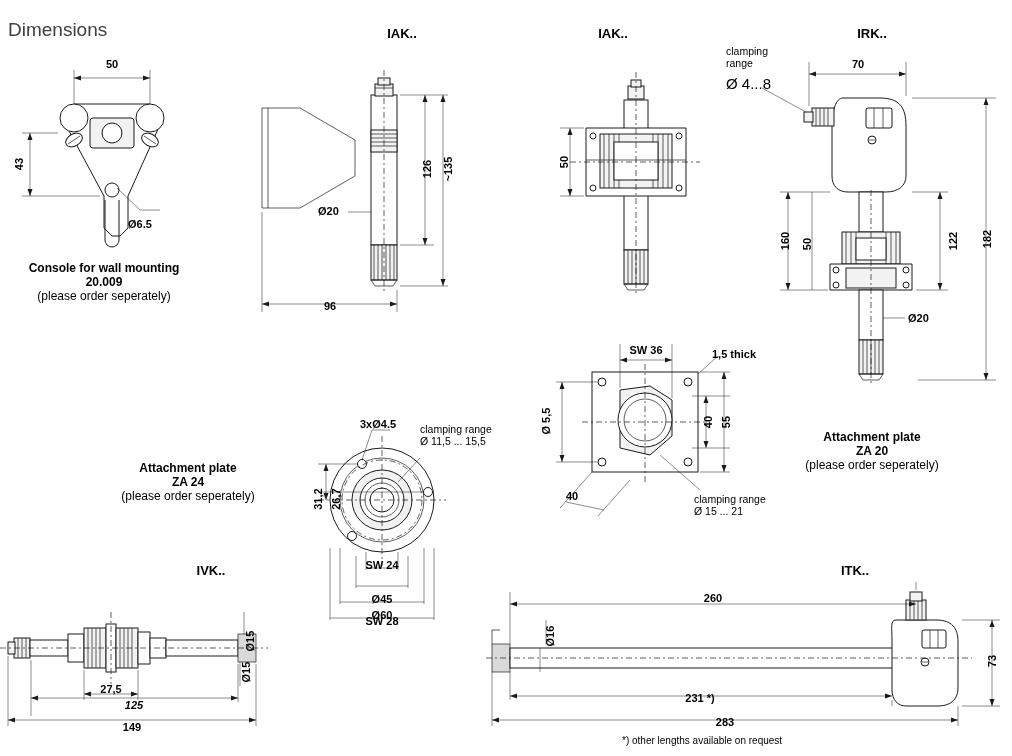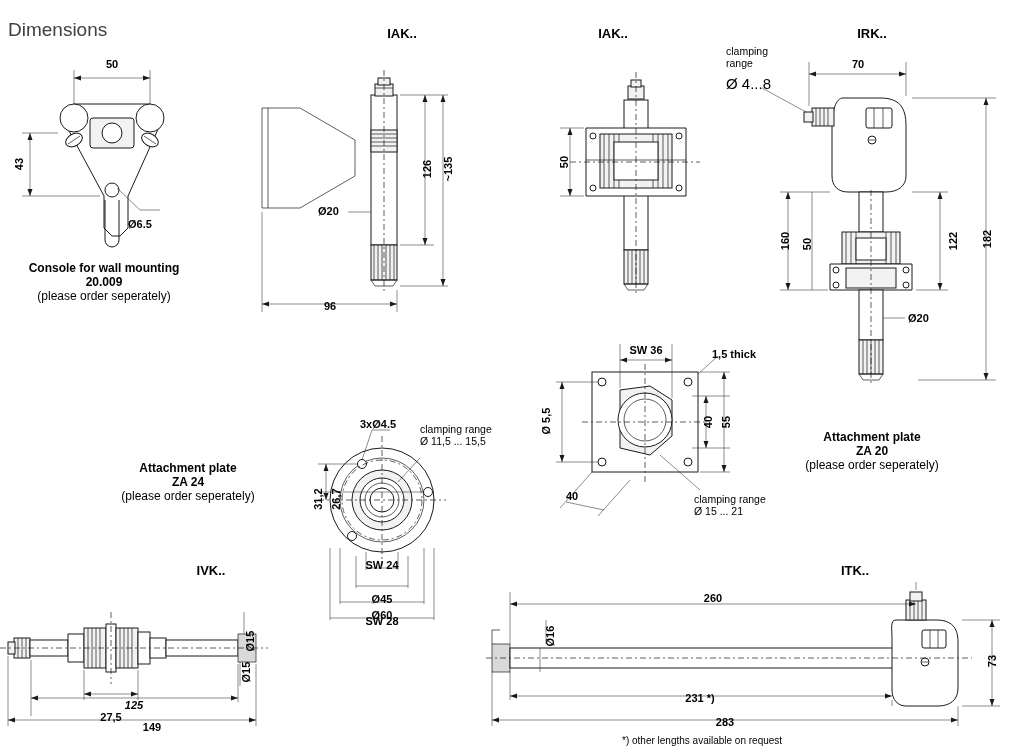--- a/index.html
+++ b/index.html
@@ -534,23 +534,23 @@
   <div class="t b" style="left:360px; top:418px;">3xØ4.5</div>
   <div class="t" style="left:420px; top:424px; font-size:10.5px;">clamping range</div>
   <div class="t" style="left:420px; top:436px; font-size:10.5px;">Ø 11,5 ... 15,5</div>
   <div class="t b vert" style="left:307px; top:493px;">31,2</div>
   <div class="t b vert" style="left:325px; top:493px;">26,7</div>
   <div class="t b c" style="left:382px; top:559px;">SW 24</div>
   <div class="t b c" style="left:382px; top:577px;margin-top:38px;">SW 28</div>
   <div class="t b c" style="left:382px; top:593px;">Ø45</div>
   <div class="t b c" style="left:382px; top:609px;">Ø60</div>
 
-  <div class="t b c" style="left:111px; top:683px;margin-top:28px;">27,5</div>
+  <div class="t b c" style="left:111px; top:683px;">27,5</div>
   <div class="t b c" style="left:134px; top:699px;font-style:italic;">125</div>
-  <div class="t b c" style="left:132px; top:721px;margin-left:20px;">149</div>
+  <div class="t b c" style="left:132px; top:721px;">149</div>
   <div class="t b vert" style="left:240px; top:635px;">Ø15</div>
   <div class="t b vert" style="left:236px; top:666px;">Ø15</div>
 
   <div class="t b c" style="left:713px; top:592px;">260</div>
   <div class="t b c" style="left:700px; top:692px;">231  *)</div>
   <div class="t b c" style="left:725px; top:716px;">283</div>
   <div class="t b vert" style="left:986px; top:655px;">73</div>
   <div class="t b vert" style="left:540px; top:630px;">Ø16</div>
 
   <div class="cap" style="left:104px; top:261px;">

